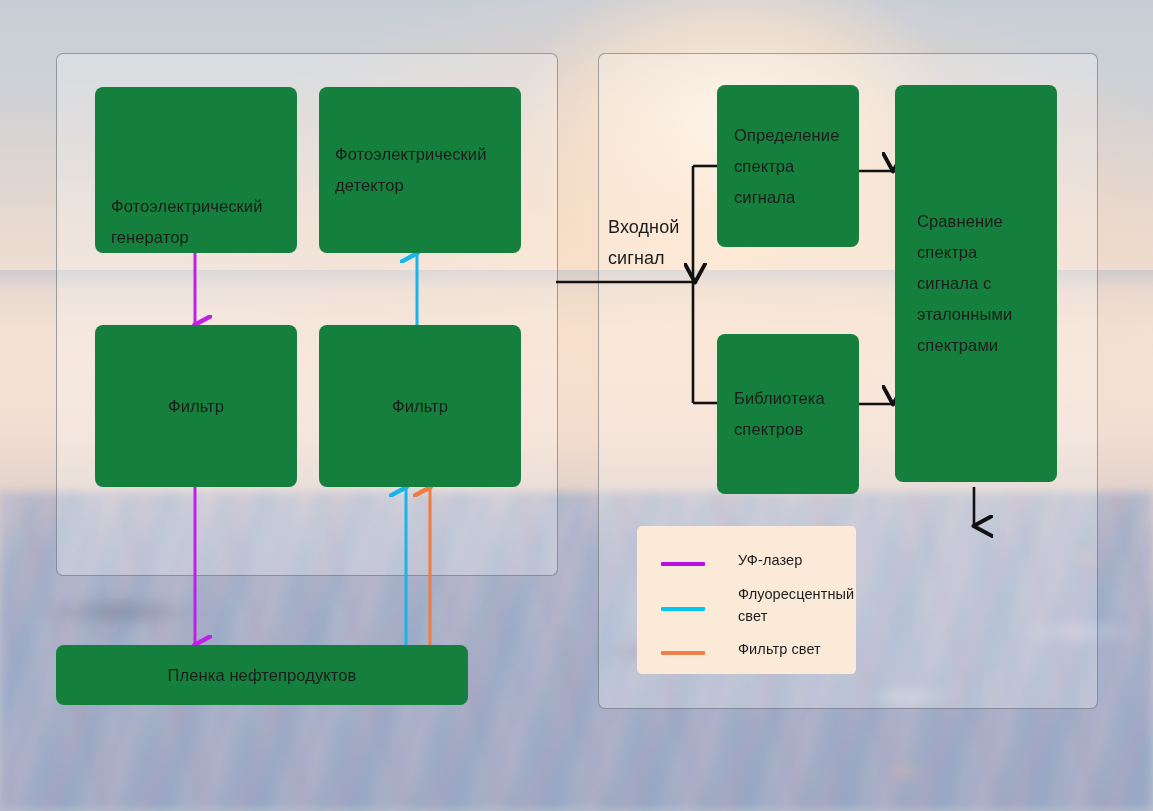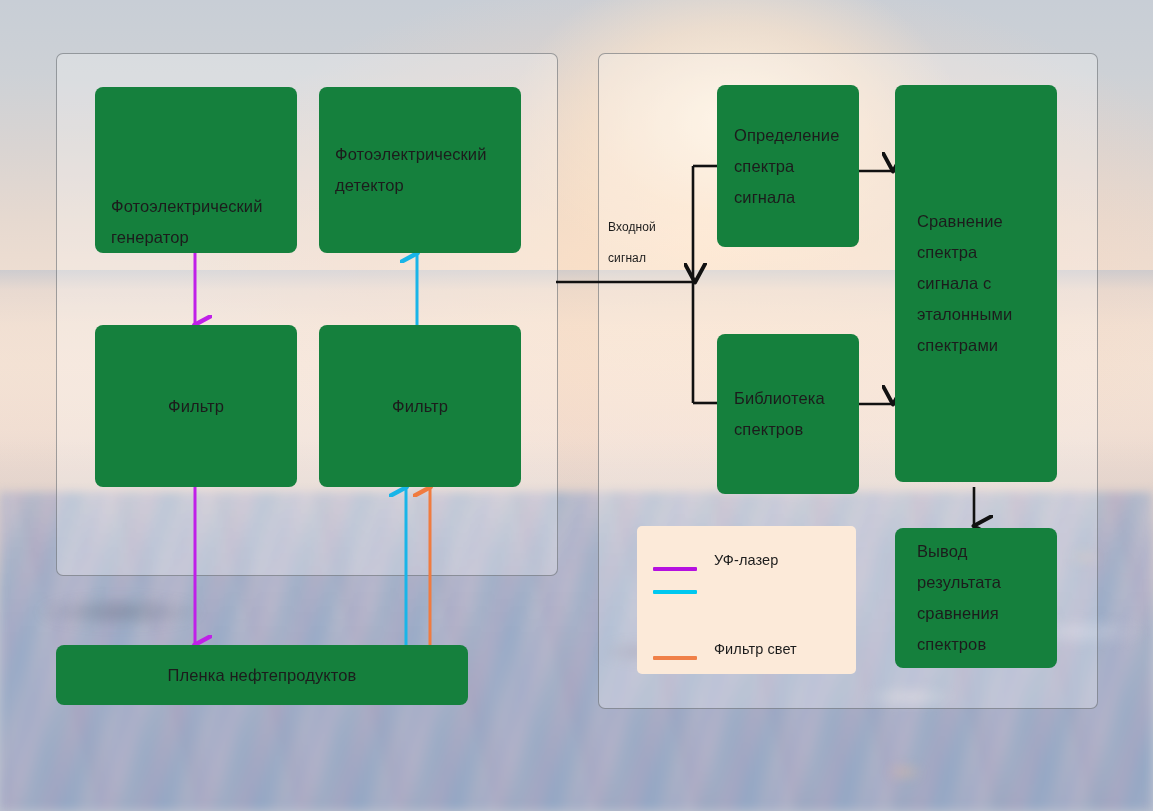--- a/index.html
+++ b/index.html
@@ -151,24 +151,25 @@
     position: absolute;
     left: 637px; top: 526px;
     width: 219px; height: 148px;
     background: #fcead9;
     border-radius: 5px;
     padding: 0;
     box-sizing: border-box;
   }
   .legend-row {
     position: absolute;
-    left: 16px;
+    left: 24px;
     display: flex;
-    align-items: flex-end;
+    align-items: center;
     width: 192px;
+    gap: 16px;
   }
   .legend-row:nth-child(1) { top: 23px; }
   .legend-row:nth-child(2) { top: 57px; }
   .legend-row:nth-child(3) { top: 112px; }
   .swatch {
     width: 44px; height: 4px;
     border-radius: 1px;
     flex: 0 0 auto;
     margin-top: 7px;
   }
@@ -178,21 +179,21 @@
     line-height: 22px;
     color: #1c1c1c;
     letter-spacing: 0.1px;
   }
 
   
   #label-input-signal {
     position: absolute;
     left: 608px; top: 212px;
     width: 86px;
-    font-size: 12px;
+    font-size: 18px;
     line-height: 31px;
     color: #1c1c1c;
     letter-spacing: 0.1px;
   }
 
   
   #connectors {
     position: absolute;
     left: 0; top: 0;
     width: 1153px; height: 811px;
@@ -272,31 +273,29 @@
 
   <div class="card" id="card-spectrum">
     <span class="card-text">Определение спектра сигнала</span>
   </div>
   <div class="card" id="card-library">
     <span class="card-text">Библиотека спектров</span>
   </div>
   <div class="card" id="card-compare">
     <span class="card-text">Сравнение спектра сигнала с эталонными спектрами</span>
   </div>
-  <div class="card" id="card-output">
-    <span class="card-text">Вывод результата сравнения спектров</span>
-  </div>
 
   <div id="legend">
     <div class="legend-row">
       <span class="swatch" style="background: rgb(181, 16, 224);"></span>
       <span class="legend-label">УФ-лазер</span>
     </div>
     <div class="legend-row">
       <span class="swatch" style="background: rgb(0, 200, 240);"></span>
+      <span class="legend-label">Флуоресцентный свет</span>
     </div>
     <div class="legend-row">
       <span class="swatch" style="background: rgb(240, 128, 72);"></span>
       <span class="legend-label">Фильтр свет</span>
     </div>
   </div>
 
 </div>
 
 </body></html>

